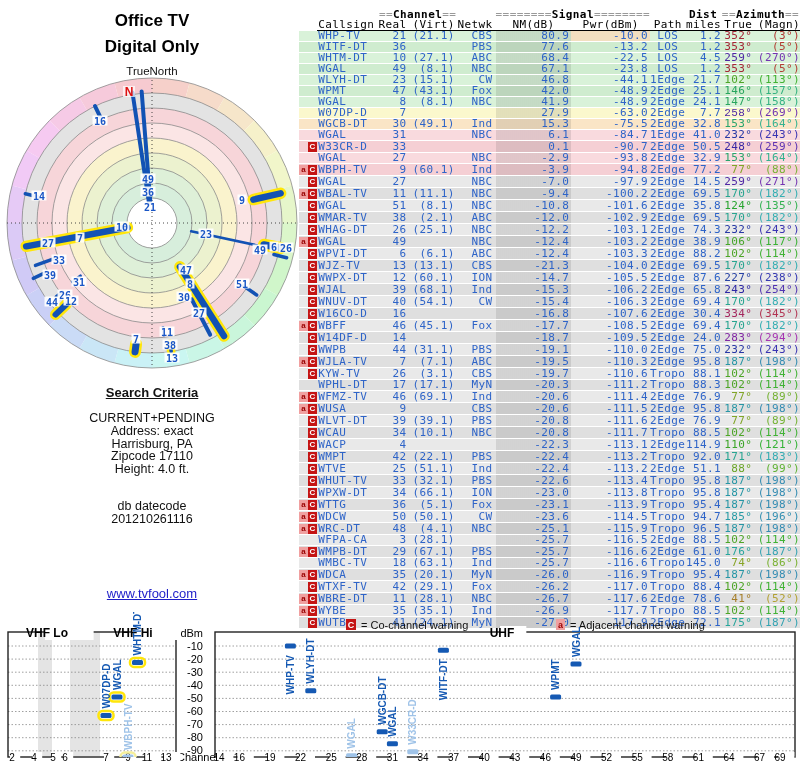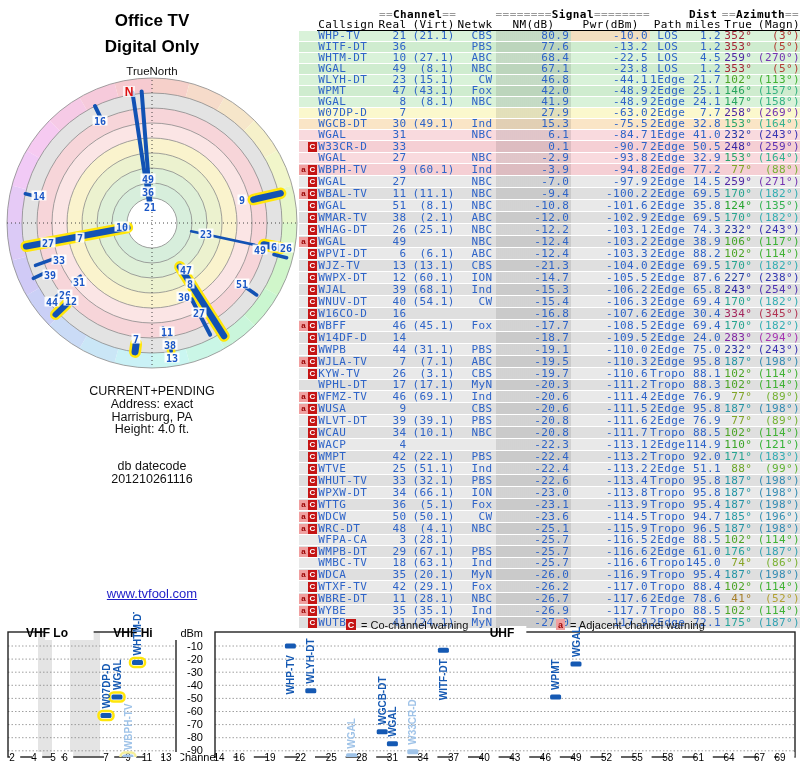--- a/index.html
+++ b/index.html
@@ -191,24 +191,26 @@
           <text x="199" y="316.5" text-anchor="middle" fill="#1a56c6">27</text>
           <rect x="234.5" y="278.5" width="15" height="10" fill="#ffffff" fill-opacity="0.92"></rect>
           <text x="242" y="287.5" text-anchor="middle" fill="#1a56c6">51</text>
         </g>
         <rect x="123" y="86" width="12" height="11" fill="#fff" fill-opacity="0.7"></rect>
         <text x="129" y="96" text-anchor="middle" fill="#dd1111" font-size="12px" font-weight="bold" font-family="&quot;Liberation Sans&quot;,sans-serif">N</text>
         <text x="152" y="75" text-anchor="middle" fill="#111" font-size="11.5px" font-family="&quot;Liberation Sans&quot;,sans-serif">TrueNorth</text>
       </svg></div>
 
   <div id="criteria">
+    <div class="sc-head">Search Criteria</div>
     <div id="sc-lines">
         <div class="sc-line">CURRENT+PENDING</div>
         <div class="sc-line">Address: exact</div>
         <div class="sc-line">Harrisburg, PA</div>
+        <div class="sc-line">Zipcode 17110</div>
         <div class="sc-line">Height: 4.0 ft.</div>
       </div>
     <div class="sc-gap"></div>
     <div class="sc-line">db datecode</div>
     <div class="sc-line">201210261116</div>
   </div>
 
   <div id="sitelink">
     <a>www.tvfool.com</a>
   </div>
@@ -347,21 +349,21 @@
           <tr class="r" style="background: rgb(251, 248, 205);">
             <td class="mk"></td>
             <td class="cs">W07DP-D</td>
             <td class="ra">7</td>
             <td class="vi"></td>
             <td class="ne"></td>
             <td class="nm">27.9</td>
             <td class="pw">-63.0</td>
             <td class="pa">2Edge</td>
             <td class="mi">7.7</td>
-            <td class="tr" style="color: rgb(77, 39, 165);">258°</td>
+            <td class="tr" style="color: rgb(77, 39, 165); font-family: Liberation Mono, monospace;">258°</td>
             <td class="mg" style="color: rgb(113, 52, 178);">(269°)</td>
           </tr>
           <tr class="r" style="background: rgb(250, 229, 198);">
             <td class="mk"></td>
             <td class="cs">WGCB-DT</td>
             <td class="ra">30</td>
             <td class="vi">(49.1)</td>
             <td class="ne">Ind</td>
             <td class="nm">15.3</td>
             <td class="pw">-75.5</td>

